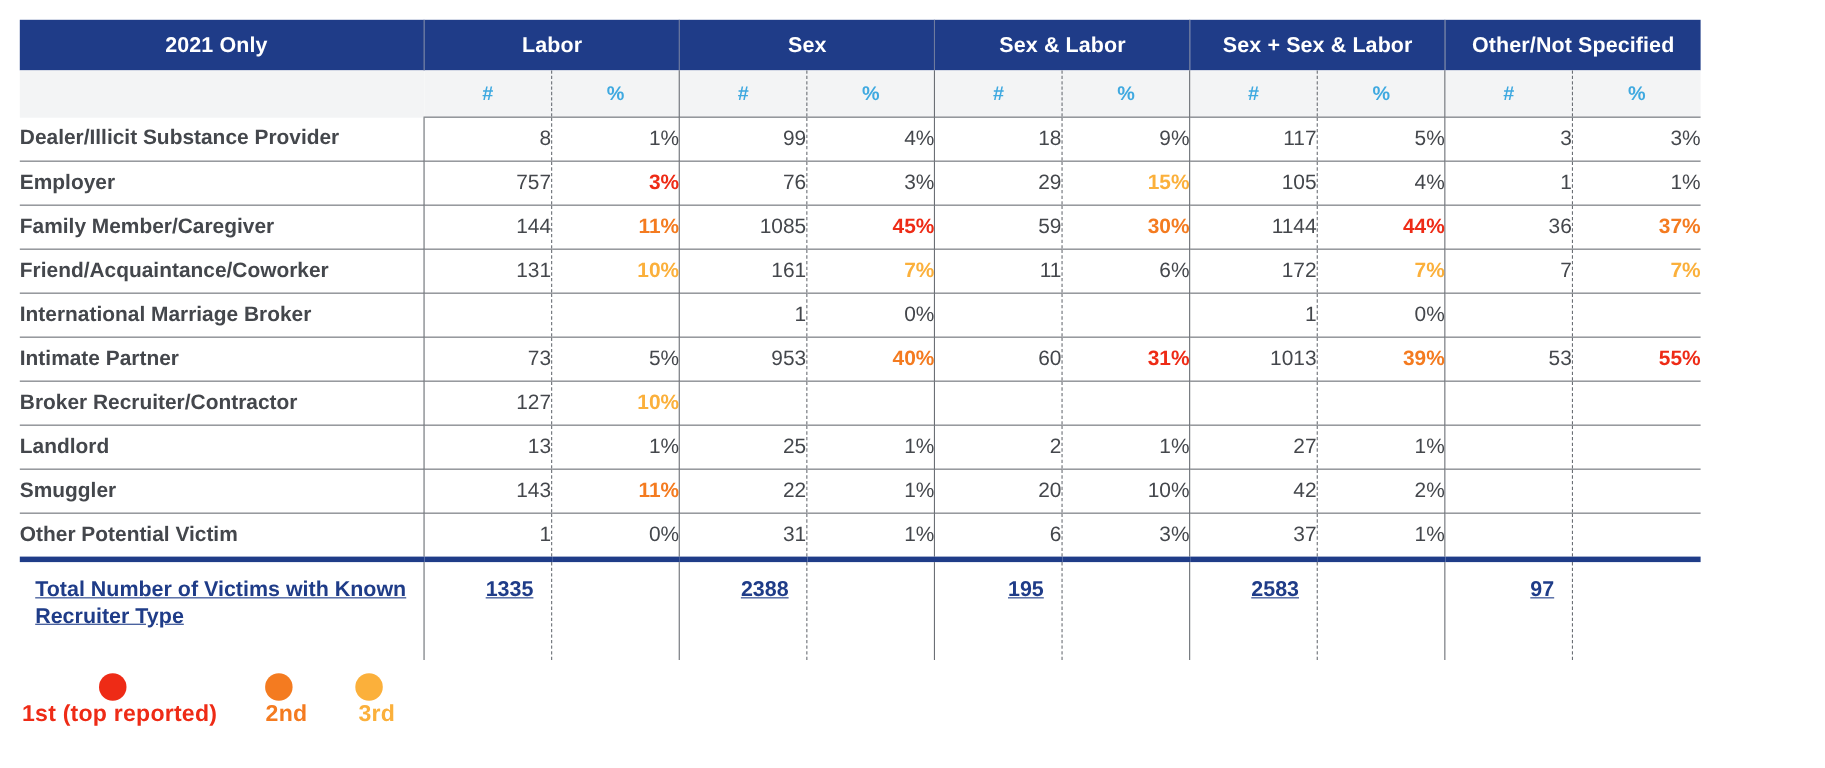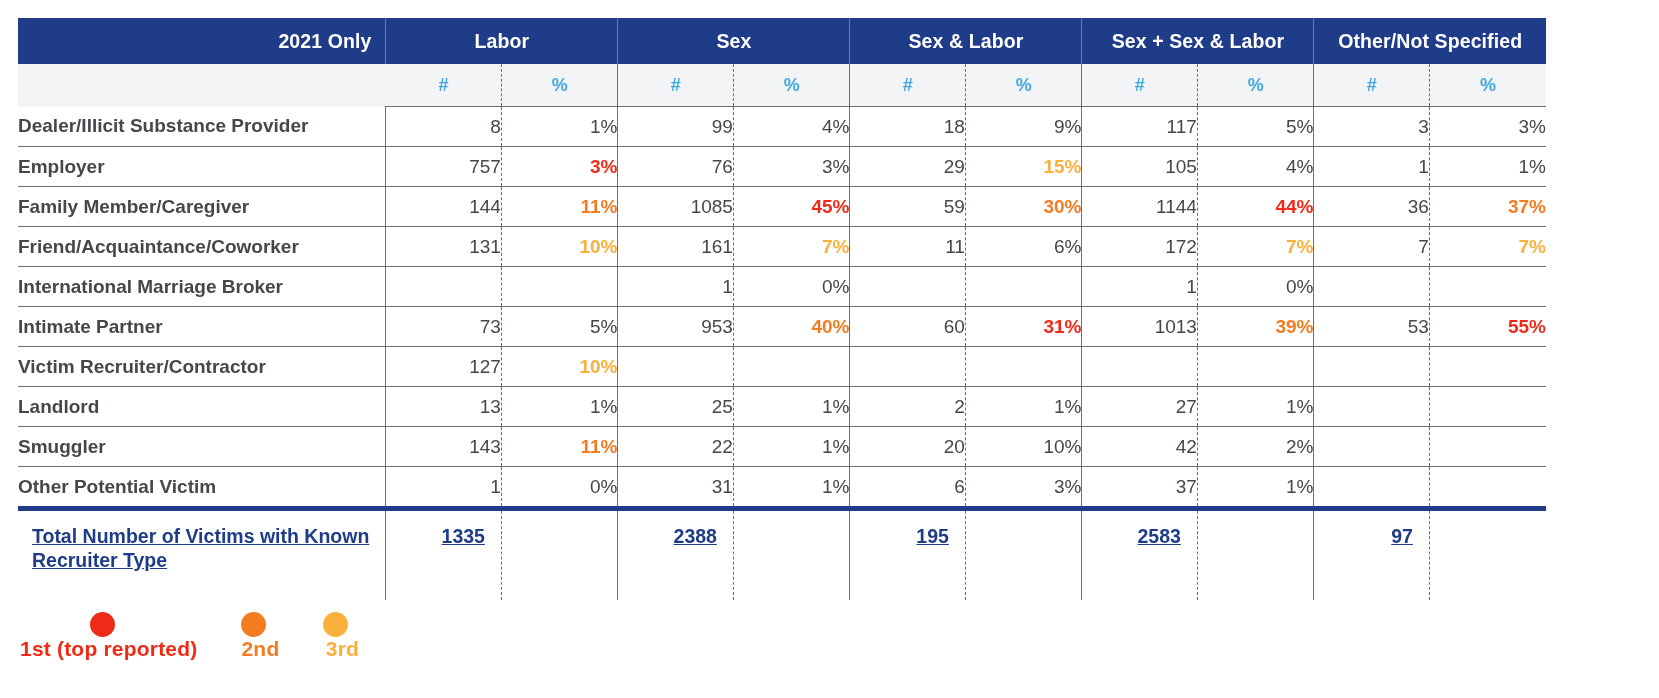--- a/index.html
+++ b/index.html
@@ -40,21 +40,21 @@
     font-size: 19.5px;
     font-weight: bold;
     letter-spacing: 0.1px;
     height: 46px;
     padding: 0 14px;
     text-align: center;
     vertical-align: middle;
     border-right: 1px solid #6e7b9e;
   }
   tr.band-row th.band-title {
-    text-align: right;
+    text-align: center;
     padding-left: 4px;
   }
   tr.band-row th:last-child { border-right: none; }
 
   
   tr.sub-row th {
     background: #F3F4F5;
     color: #3FA9E0;
     font-size: 18px;
     font-weight: bold;
@@ -277,21 +277,21 @@
             <td class="num">953</td>
             <td class="pc"><span class="rank2">40%</span></td>
             <td class="num">60</td>
             <td class="pc"><span class="rank1">31%</span></td>
             <td class="num">1013</td>
             <td class="pc"><span class="rank2">39%</span></td>
             <td class="num">53</td>
             <td class="pc last"><span class="rank1">55%</span></td>
           </tr>
           <tr class="data-row">
-            <td class="rowlabel">Victim Recruiter/Contractor</td>
+            <td class="rowlabel">Broker Recruiter/Contractor</td>
             <td class="num">127</td>
             <td class="pc"><span class="rank3">10%</span></td>
             <td class="num"></td>
             <td class="pc"></td>
             <td class="num"></td>
             <td class="pc"></td>
             <td class="num"></td>
             <td class="pc"></td>
             <td class="num"></td>
             <td class="pc last"></td>

